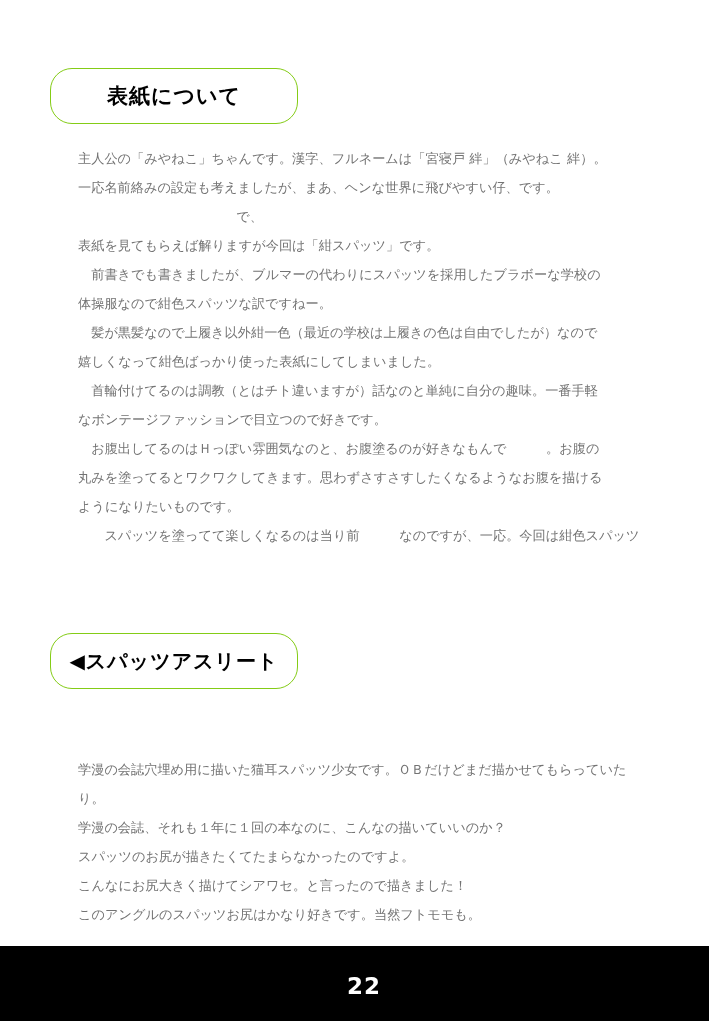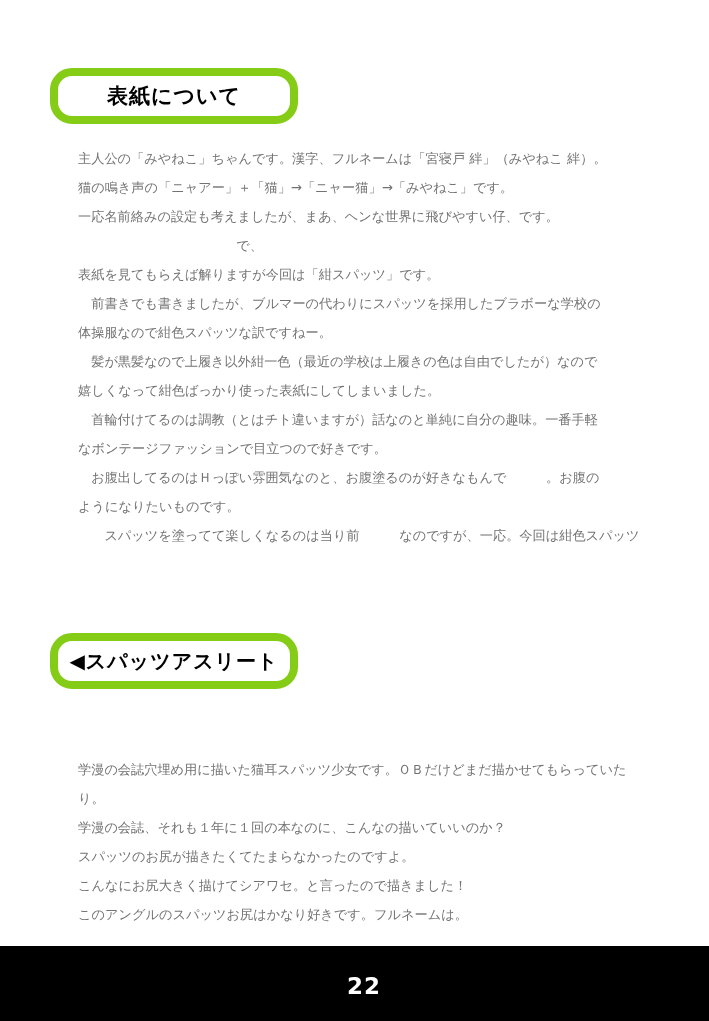--- a/index.html
+++ b/index.html
@@ -17,21 +17,21 @@
 
   .page {
     position: absolute;
     inset: 0;
     background: #ffffff;
   }
 
   
   .heading-bubble {
     position: absolute;
-    border: 8px solid #84cc16;
+    border: 1px solid #84cc16;
     border-radius: 22px;
     background: #fff;
     box-sizing: border-box;
     display: flex;
     align-items: center;
     justify-content: center;
   }
   .heading-bubble .heading-text {
     font-family: "DejaVu Sans", "Liberation Sans", sans-serif;
     font-weight: bold;
@@ -111,45 +111,45 @@
 <body>
 
 <div class="page">
 
   <div class="heading-bubble" id="heading-cover">
     <span class="heading-text">表紙について</span>
   </div>
 
   <div class="body-block" id="block-cover">
     <div class="body-line">主人公の「みやねこ」ちゃんです。漢字、フルネームは「宮寝戸 絆」（みやねこ 絆）。</div>
-    <div class="body-line">猫の鳴き声の「ニャアー」＋「猫」→「ニャー猫」→「みやねこ」です。</div>
     <div class="body-line">一応名前絡みの設定も考えましたが、まあ、ヘンな世界に飛びやすい仔、です。</div>
     <div class="body-line">　　　　　　　　　　　　で、</div>
     <div class="body-line">表紙を見てもらえば解りますが今回は「紺スパッツ」です。</div>
     <div class="body-line">　前書きでも書きましたが、ブルマーの代わりにスパッツを採用したブラボーな学校の</div>
     <div class="body-line">体操服なので紺色スパッツな訳ですねー。</div>
     <div class="body-line">　髪が黒髪なので上履き以外紺一色（最近の学校は上履きの色は自由でしたが）なので</div>
     <div class="body-line">嬉しくなって紺色ばっかり使った表紙にしてしまいました。</div>
     <div class="body-line">　首輪付けてるのは調教（とはチト違いますが）話なのと単純に自分の趣味。一番手軽</div>
     <div class="body-line">なボンテージファッションで目立つので好きです。</div>
     <div class="body-line">　お腹出してるのはＨっぽい雰囲気なのと、お腹塗るのが好きなもんで　　　。お腹の</div>
+    <div class="body-line">丸みを塗ってるとワクワクしてきます。思わずさすさすしたくなるようなお腹を描ける</div>
     <div class="body-line">ようになりたいものです。</div>
     <div class="body-line">　　スパッツを塗ってて楽しくなるのは当り前　　　なのですが、一応。今回は紺色スパッツ</div>
   </div>
 
   <div class="heading-bubble" id="heading-spats">
     <span class="heading-text">◀スパッツアスリート</span>
   </div>
 
   <div class="body-block" id="block-spats">
     <div class="body-line">学漫の会誌穴埋め用に描いた猫耳スパッツ少女です。ＯＢだけどまだ描かせてもらっていたり。</div>
     <div class="body-line">学漫の会誌、それも１年に１回の本なのに、こんなの描いていいのか？</div>
     <div class="body-line">スパッツのお尻が描きたくてたまらなかったのですよ。</div>
     <div class="body-line">こんなにお尻大きく描けてシアワセ。と言ったので描きました！</div>
-    <div class="body-line">このアングルのスパッツお尻はかなり好きです。フルネームは。</div>
+    <div class="body-line">このアングルのスパッツお尻はかなり好きです。当然フトモモも。</div>
     <div class="body-line blank"></div>
     <div class="body-line">ムチムチ～～～～ＬＯＶＥ！！！！</div>
   </div>
 
   <div class="footer-rule"></div>
   <div class="footer-bar"></div>
   <div class="page-number">22</div>
 
 </div>
 

